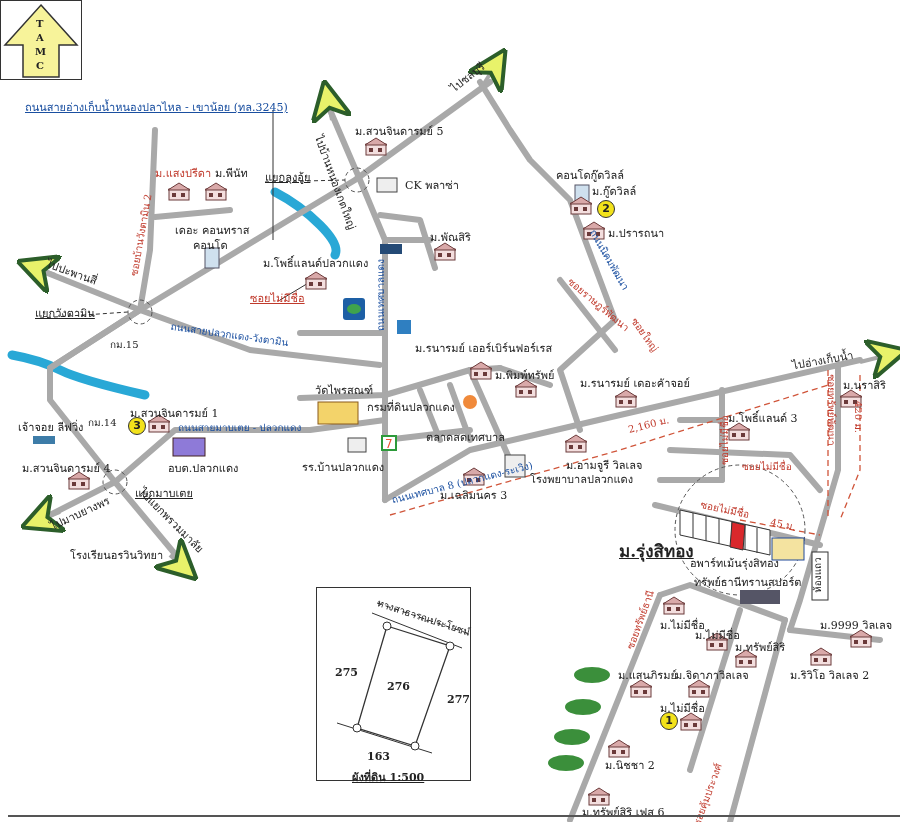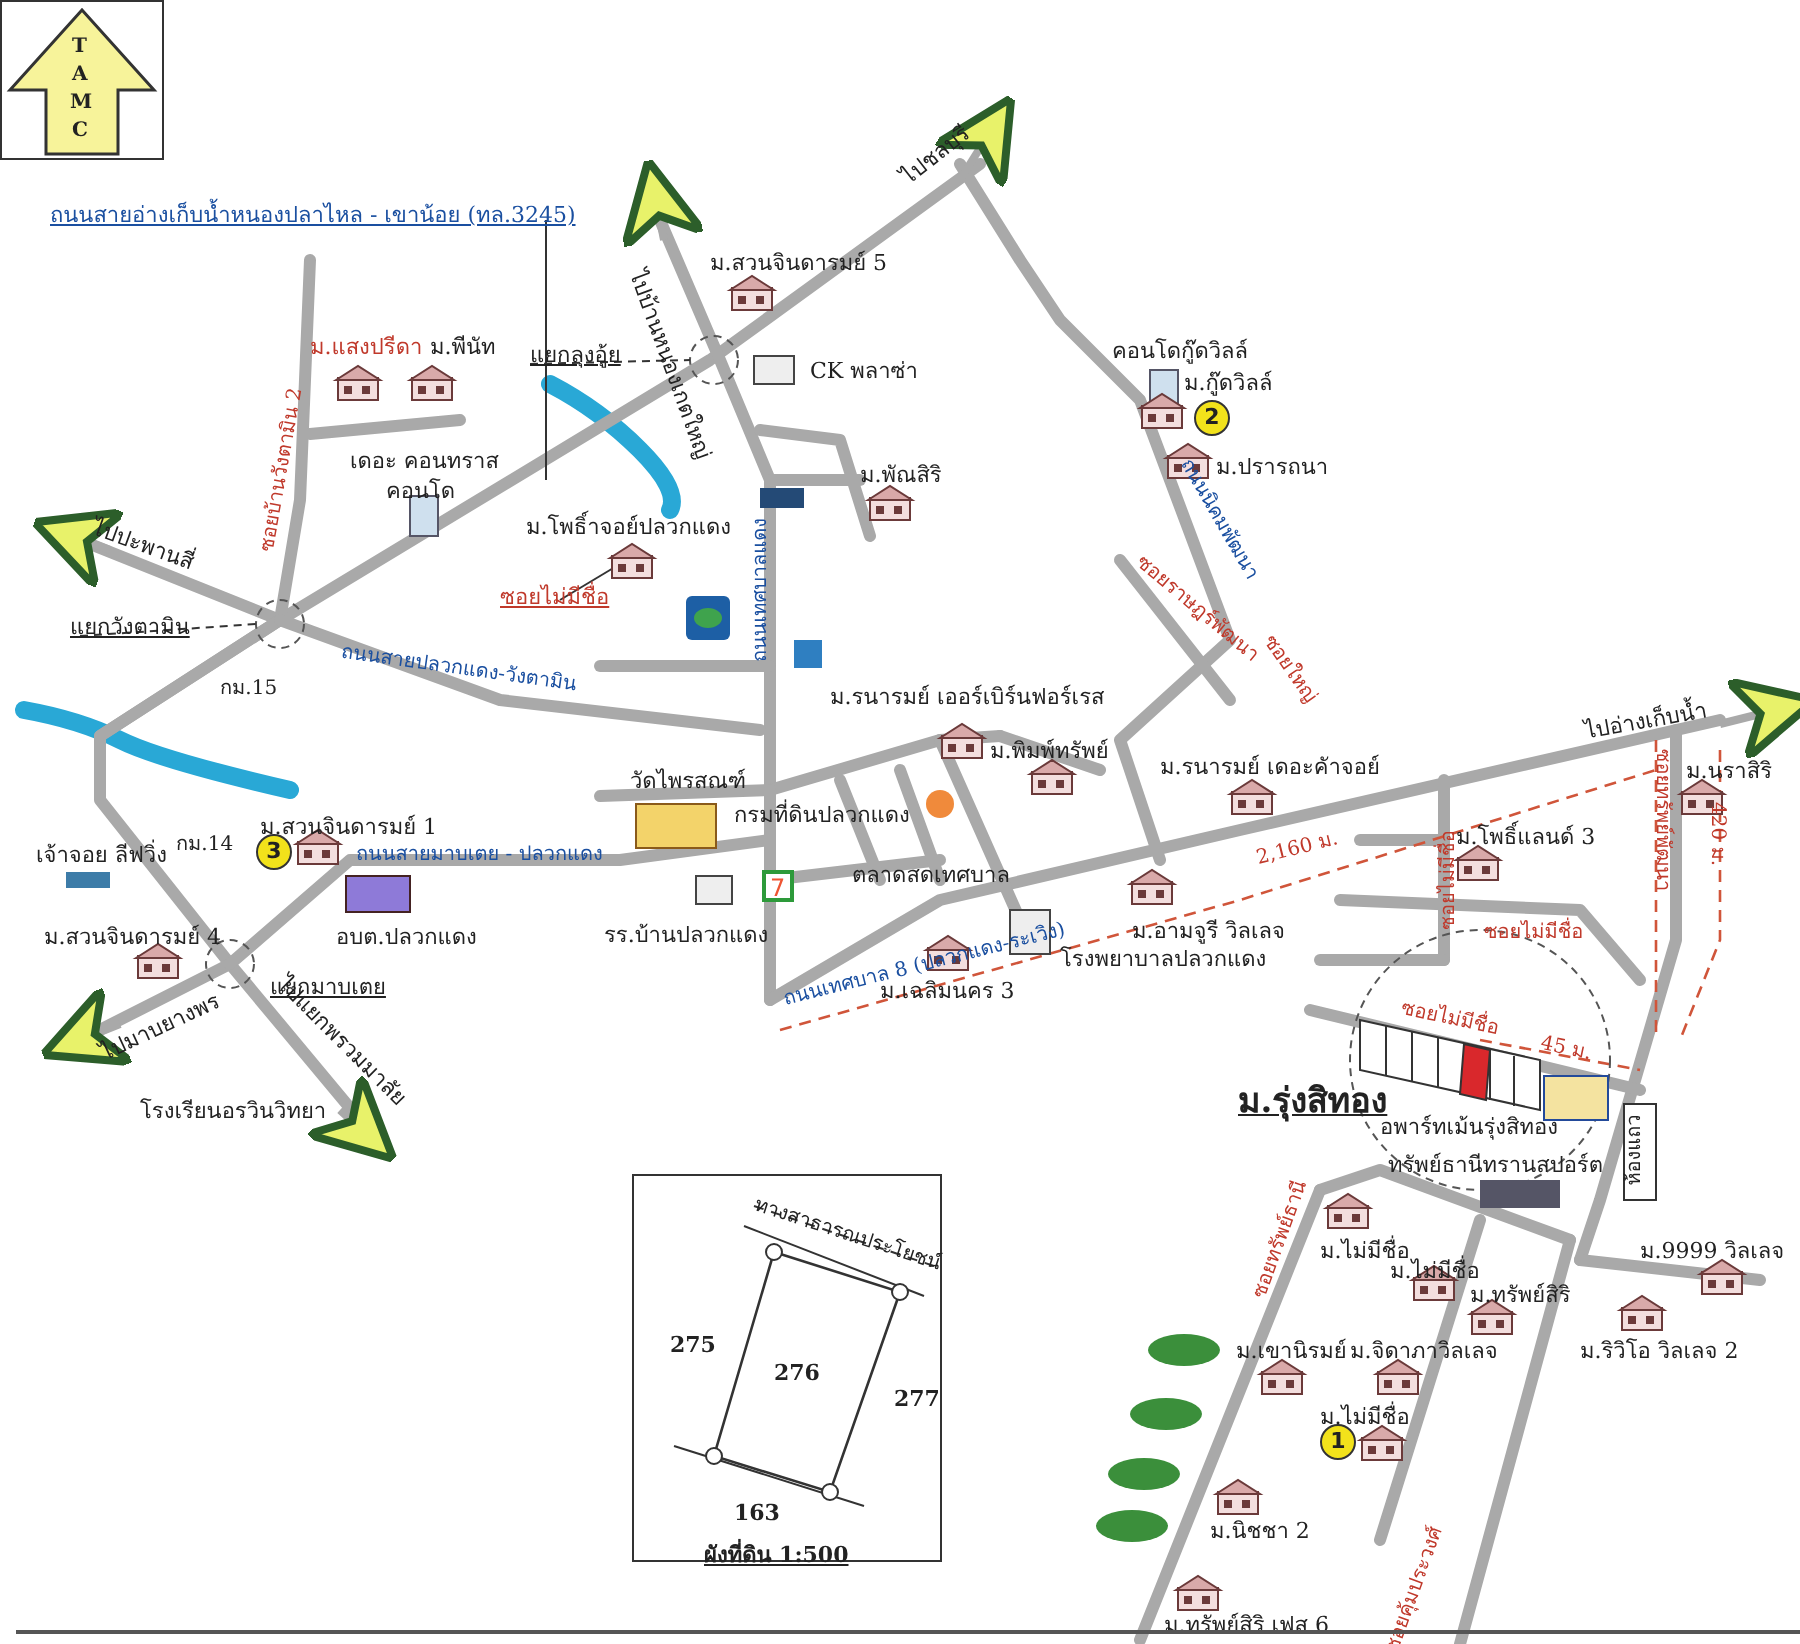--- a/index.html
+++ b/index.html
@@ -225,21 +225,21 @@
 <span class="lbl" style="left:355px;top:126px">ม.สวนจินดารมย์ 5</span>
 <span class="lbl" style="left:405px;top:180px">CK พลาซ่า</span>
 <span class="lbl" style="left:430px;top:232px">ม.พัณสิริ</span>
 <span class="lbl" style="left:556px;top:170px">คอนโดกู๊ดวิลล์</span>
 <span class="lbl" style="left:592px;top:186px">ม.กู๊ดวิลล์</span>
 <span class="lbl" style="left:608px;top:228px">ม.ปรารถนา</span>
 <span class="lbl red" style="left:155px;top:168px">ม.แสงปรีดา</span>
 <span class="lbl" style="left:215px;top:168px">ม.พีนัท</span>
 <span class="lbl" style="left:175px;top:225px">เดอะ คอนทราส</span>
 <span class="lbl" style="left:193px;top:240px">คอนโด</span>
-<span class="lbl" style="left:263px;top:258px">ม.โพธิ์าจอย์ปลวกแดง</span>
+<span class="lbl" style="left:263px;top:258px">ม.โพธิ์แลนด์ปลวกแดง</span>
 <span class="lbl" style="left:110px;top:340px;font-size:10px">กม.15</span>
 <span class="lbl" style="left:415px;top:343px">ม.รนารมย์ เออร์เบิร์นฟอร์เรส</span>
 <span class="lbl" style="left:495px;top:370px">ม.พิมพ์ทรัพย์</span>
 <span class="lbl" style="left:315px;top:385px">วัดไพรสณฑ์</span>
 <span class="lbl" style="left:367px;top:402px">กรมที่ดินปลวกแดง</span>
 <span class="lbl" style="left:426px;top:432px">ตลาดสดเทศบาล</span>
 <span class="lbl" style="left:302px;top:462px">รร.บ้านปลวกแดง</span>
 <span class="lbl" style="left:580px;top:378px">ม.รนารมย์ เดอะคัาจอย์</span>
 <span class="lbl" style="left:843px;top:380px">ม.นราสิริ</span>
 <span class="lbl" style="left:728px;top:413px">ม.โพธิ์แลนด์ 3</span>
@@ -253,21 +253,21 @@
 <span class="lbl" style="left:168px;top:463px">อบต.ปลวกแดง</span>
 <span class="lbl" style="left:70px;top:550px">โรงเรียนอรวินวิทยา</span>
 <span class="lbl bold ul" style="left:619px;top:543px;font-size:17px">ม.รุ่งสิทอง</span>
 <span class="lbl" style="left:690px;top:558px">อพาร์ทเม้นรุ่งสิทอง</span>
 <span class="lbl" style="left:694px;top:577px">ทรัพย์ธานีทรานสปอร์ต</span>
 <span class="lbl" style="left:820px;top:620px">ม.9999 วิลเลจ</span>
 <span class="lbl" style="left:790px;top:670px">ม.ริวิโอ วิลเลจ 2</span>
 <span class="lbl" style="left:660px;top:620px">ม.ไม่มีชื่อ</span>
 <span class="lbl" style="left:695px;top:630px">ม.ไม่มีชื่อ</span>
 <span class="lbl" style="left:735px;top:642px">ม.ทรัพย์สิริ</span>
-<span class="lbl" style="left:618px;top:670px">ม.เขานิรมย์</span>
+<span class="lbl" style="left:618px;top:670px">ม.แสนภิรมย์</span>
 <span class="lbl" style="left:675px;top:670px">ม.จิดาภาวิลเลจ</span>
 <span class="lbl" style="left:660px;top:703px">ม.ไม่มีชื่อ</span>
 <span class="lbl" style="left:605px;top:760px">ม.นิชชา 2</span>
 <span class="lbl" style="left:582px;top:807px">ม.ทรัพย์สิริ เฟส 6</span>
 
 <span class="badge" style="left:660px;top:712px">1</span>
 <span class="badge" style="left:597px;top:200px">2</span>
 <span class="badge" style="left:128px;top:417px">3</span>
 
 <div class="plan">

